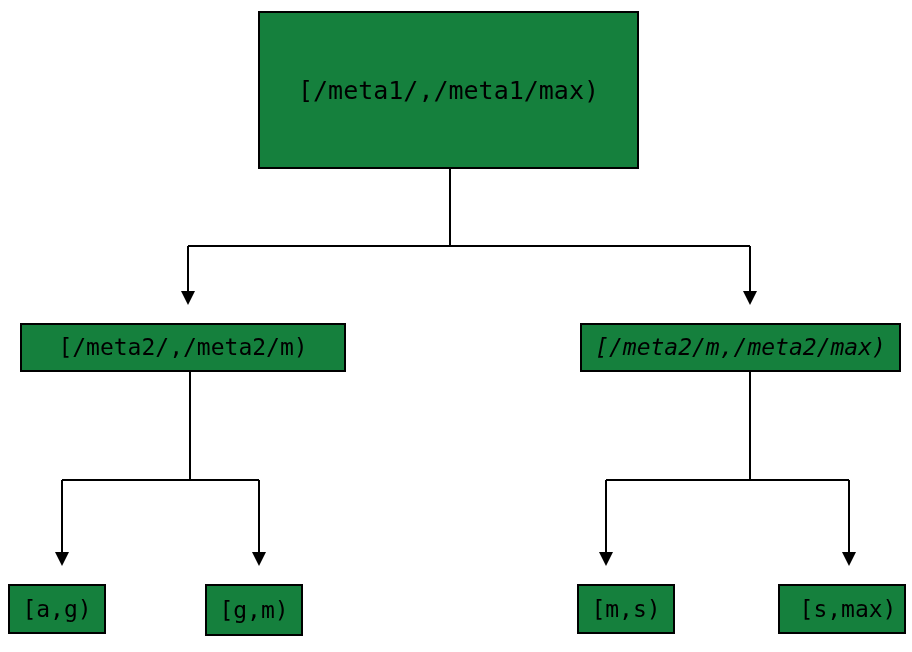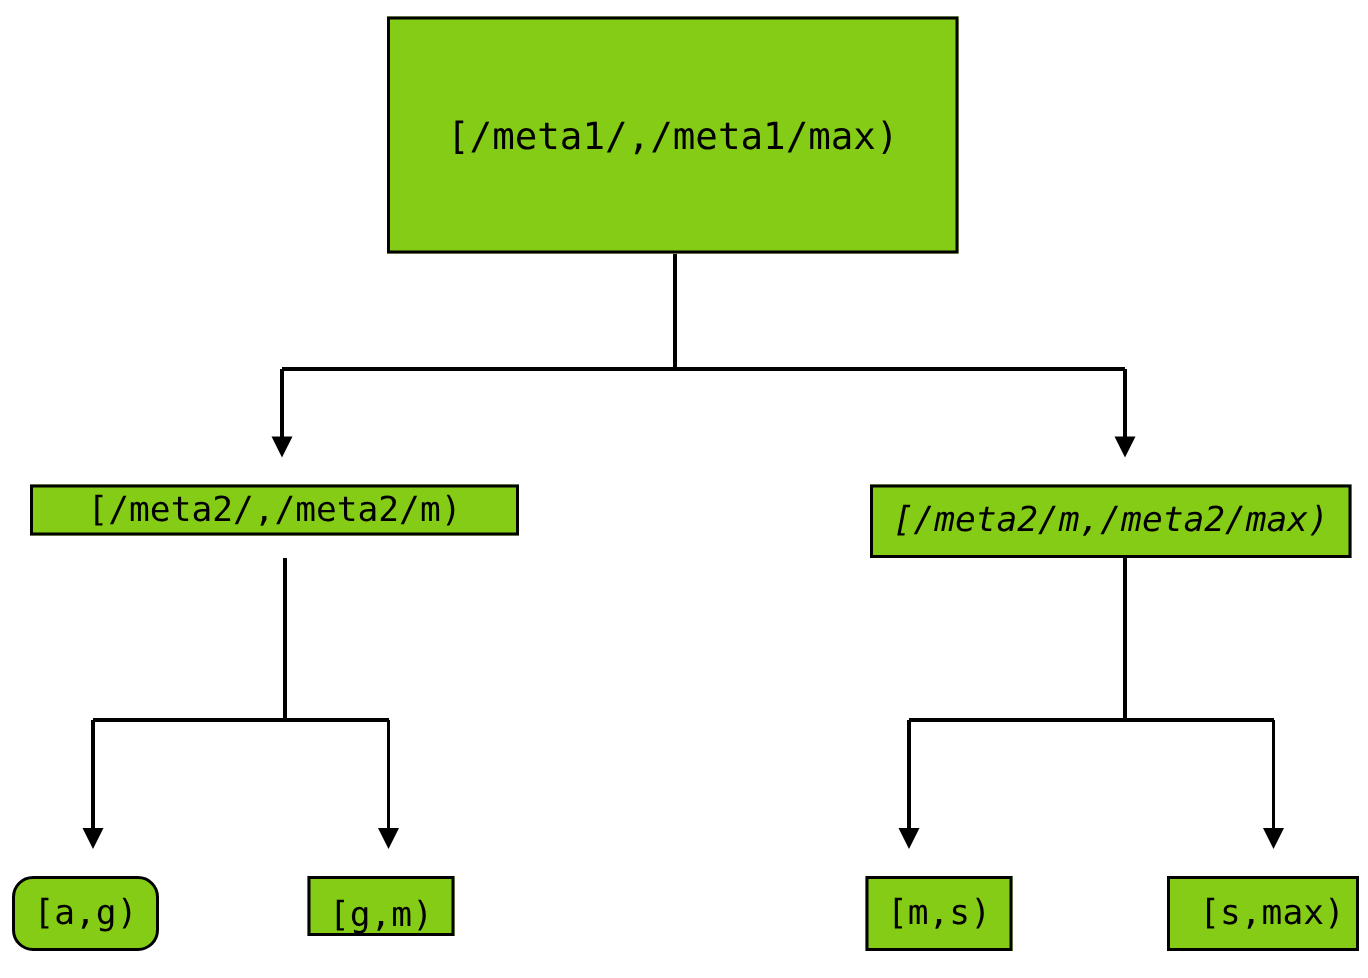--- a/index.html
+++ b/index.html
@@ -23,21 +23,21 @@
     top: 0;
     left: 0;
     width: 912px;
     height: 652px;
     display: block;
   }
   .node-box {
     position: absolute;
     box-sizing: border-box;
     border: 2px solid #000000;
-    background: #84cc16;
+    background: #15803d;
     display: flex;
     align-items: center;
     justify-content: center;
     color: #000000;
     white-space: pre;
   }
   .node-label {
     font-family: "DejaVu Sans Mono", "Liberation Mono", monospace;
     color: #000000;
     white-space: pre;
@@ -79,33 +79,33 @@
       <polygon points="252,552 266,552 259,566"></polygon>
       <polygon points="599,552 613,552 606,566"></polygon>
       <polygon points="842,552 856,552 849,566"></polygon>
     </g>
   </svg>
 
   <div class="node-box node-root" style="left:258px; top:11px; width:381px; height:158px;">
     <span class="node-label">[/meta1/,/meta1/max)</span>
   </div>
 
-  <div class="node-box node-mid" style="left:20px; top:323px; width:326px; height:34px;">
+  <div class="node-box node-mid" style="left:20px; top:323px; width:326px; height:49px;">
     <span class="node-label">[/meta2/,/meta2/m)</span>
   </div>
 
   <div class="node-box node-mid" style="left:580px; top:323px; width:321px; height:49px;font-style:italic;">
     <span class="node-label">[/meta2/m,/meta2/max)</span>
   </div>
 
-  <div class="node-box node-leaf" style="left:8px; top:584px; width:98px; height:50px;border-radius:14px;">
+  <div class="node-box node-leaf" style="left:8px; top:584px; width:98px; height:50px;">
     <span class="node-label">[a,g)</span>
   </div>
 
-  <div class="node-box node-leaf" style="left:205px; top:584px; width:98px; height:40px;align-items:flex-end;">
+  <div class="node-box node-leaf" style="left:205px; top:584px; width:98px; height:52px;">
     <span class="node-label">[g,m)</span>
   </div>
 
   <div class="node-box node-leaf" style="left:553px; top:584px; width:98px; height:50px;margin-left:24px;">
     <span class="node-label">[m,s)</span>
   </div>
 
   <div class="node-box node-leaf" style="left:778px; top:584px; width:128px; height:50px;padding-left:12px;">
     <span class="node-label">[s,max)</span>
   </div>

